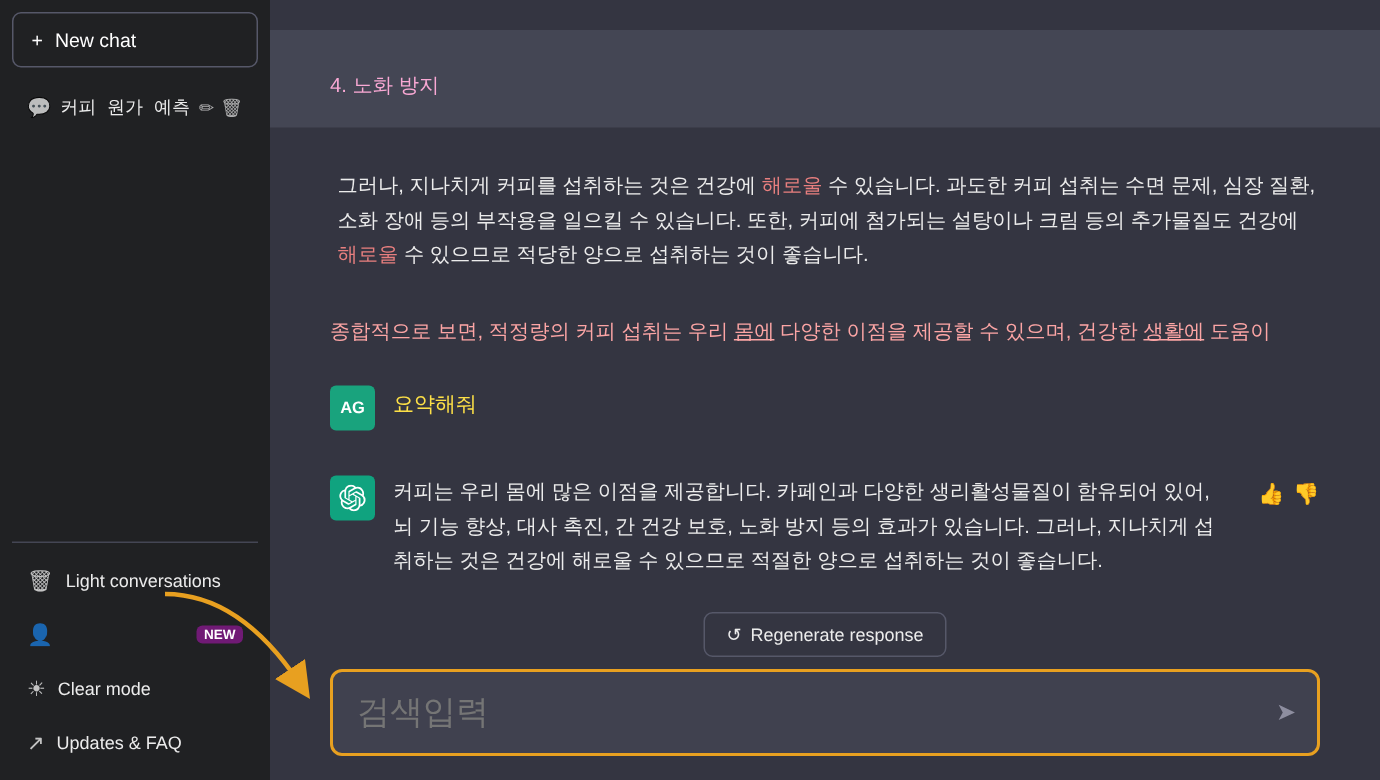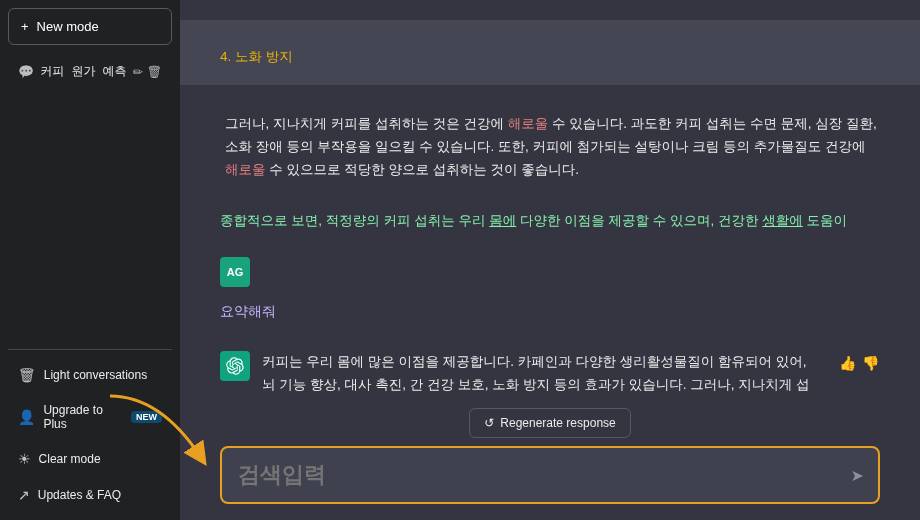--- a/index.html
+++ b/index.html
@@ -87,21 +87,21 @@
       gap: 8px;
       padding: 9px 10px;
       border-radius: 6px;
       color: #ececec;
       cursor: pointer;
       font-size: 12px;
     }
     .sidebar-bottom-item .icon { font-size: 14px; opacity: 0.8; }
 
     .badge-new {
-      background: #0c4a6e;
+      background: #701a75;
       color: #fff;
       font-size: 9px;
       font-weight: bold;
       padding: 1px 5px;
       border-radius: 4px;
       margin-left: auto;
     }
 
     
     .main {
@@ -129,39 +129,38 @@
       color: #ececec;
       font-size: 13.5px;
       line-height: 1.7;
     }
 
     .user-message-block {
       display: flex;
       align-items: flex-start;
       gap: 12px;
       padding: 6px 0;
-      flex-direction: column;
     }
 
     .user-avatar {
       width: 30px;
       height: 30px;
       background: #19a37d;
       border-radius: 4px;
       display: flex;
       align-items: center;
       justify-content: center;
       color: #fff;
       font-size: 11px;
       font-weight: bold;
       flex-shrink: 0;
     }
 
     .user-msg-text {
-      color: #c4b5fd;
+      color: #fde047;
       font-size: 14px;
       padding-top: 4px;
     }
 
     .ai-response-block {
       display: flex;
       align-items: flex-start;
       gap: 12px;
       padding: 6px 0;
     }
@@ -193,21 +192,21 @@
       padding-top: 4px;
     }
     .action-icon {
       color: #8e8ea0;
       cursor: pointer;
       font-size: 14px;
     }
 
     
     .numbered-content {
-      color: #eab308;
+      color: #f9a8d4;
       font-size: 13.5px;
       line-height: 1.7;
       padding: 10px 0 0 0;
     }
 
     
     .chat-bottom {
       padding: 10px 40px 16px;
       background: #343541;
       display: flex;
@@ -237,21 +236,21 @@
     }
 
     .chat-input {
       width: 100%;
       background: #40414f;
       border: 2px solid #e8a020;
       border-radius: 8px;
       padding: 14px 44px 14px 16px;
       color: #fff;
       font-size: 22px;
-      font-weight: bold;
+      font-weight: normal;
       outline: none;
       resize: none;
       font-family: 'Segoe UI', sans-serif;
     }
 
     .send-btn {
       position: absolute;
       right: 12px;
       background: transparent;
       border: none;
@@ -267,42 +266,41 @@
       display: flex;
       flex-direction: column;
     }
   </style>
 </head>
 <body>
 
 <div class="sidebar">
   <button class="new-chat-btn">
     <span>+</span>
-    <span>New mode</span>
+    <span>New chat</span>
   </button>
 
   <div class="chat-list">
     <div class="chat-item">
       <span class="chat-item-icon">💬</span>
       <span class="chat-item-label">커피 원가 예측</span>
       <span class="chat-item-actions">
         <span>✏</span>
         <span>🗑</span>
       </span>
     </div>
   </div>
 
   <div class="sidebar-bottom">
     <div class="sidebar-bottom-item">
       <span class="icon">🗑</span>
       <span>Light conversations</span>
     </div>
     <div class="sidebar-bottom-item">
       <span class="icon">👤</span>
-      <span>Upgrade to Plus</span>
       <span class="badge-new">NEW</span>
     </div>
     <div class="sidebar-bottom-item">
       <span class="icon">☀</span>
       <span>Clear mode</span>
     </div>
     <div class="sidebar-bottom-item">
       <span class="icon">↗</span>
       <span>Updates &amp; FAQ</span>
     </div>
@@ -317,21 +315,21 @@
         <div class="numbered-content">
           <span>4. </span>
           <span>노화 방지</span><br>
         </div>
       </div>
 
       <div class="numbered-content" style="margin: 0 0 0 5px; color:#ececec; font-size:13.5px; line-height:1.7;">
         그러나, 지나치게 커피를 섭취하는 것은 건강에 <span style="color:#e87f7f;">해로울</span> 수 있습니다. 과도한 커피 섭취는 수면 문제, 심장 질환, 소화 장애 등의 부작용을 일으킬 수 있습니다. 또한, 커피에 첨가되는 설탕이나 크림 등의 추가물질도 건강에 <span style="color:#e87f7f;">해로울</span> 수 있으므로 적당한 양으로 섭취하는 것이 좋습니다.
       </div>
 
-      <div class="numbered-content" style="margin: 0; color:#86efac; font-size:13.5px; line-height:1.7;">
+      <div class="numbered-content" style="margin: 0; color:#fca5a5; font-size:13.5px; line-height:1.7;">
         종합적으로 보면, 적정량의 커피 섭취는 우리 <span style="text-decoration:underline;">몸에</span> 다양한 이점을 제공할 수 있으며, 건강한 <span style="text-decoration:underline;">생활에</span> 도움이
       </div>
 
       <div class="user-message-block">
         <div class="user-avatar">
           <span>AG</span>
         </div>
         <div class="user-msg-text">요약해줘</div>
       </div>
 

